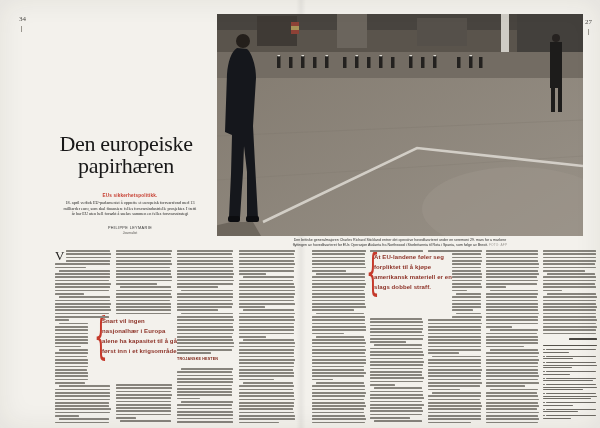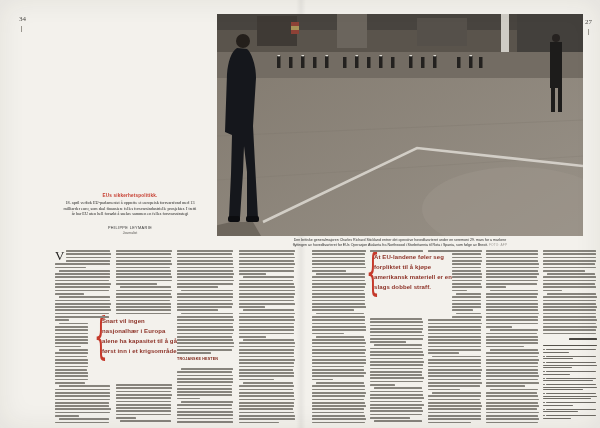--- a/index.html
+++ b/index.html
@@ -87,20 +87,21 @@
 
 <div class="spread">
 
   <div class="gutter"></div>
 
   <div class="pagenum left">34</div>
   <div class="tick" style="left:21px;top:26px"></div>
   <div class="pagenum right">27</div>
   <div class="tick" style="left:588px;top:29px"></div>
 
+  <div class="headline">Den europeiske papirhæren</div>
   <div class="kicker">EUs sikkerhetspolitikk.</div>
   <div class="standfirst">18. april vedtok EU-parlamentet å opprette et europeisk forsvarsfond med 13 milliarder euro, som skal finansiere felles forsvarsindustrielle prosjekter. I tretti år har EU uten hell forsøkt å snekre sammen en felles forsvarsstrategi</div>
   <div class="byline">
     <div class="byline-name">Philippe Leymarie</div>
     <div class="byline-role">Journalist</div>
   </div>
 
   <div class="photo">
     <svg width="366" height="222" viewBox="0 0 366 222" xmlns="http://www.w3.org/2000/svg">
       <defs>

